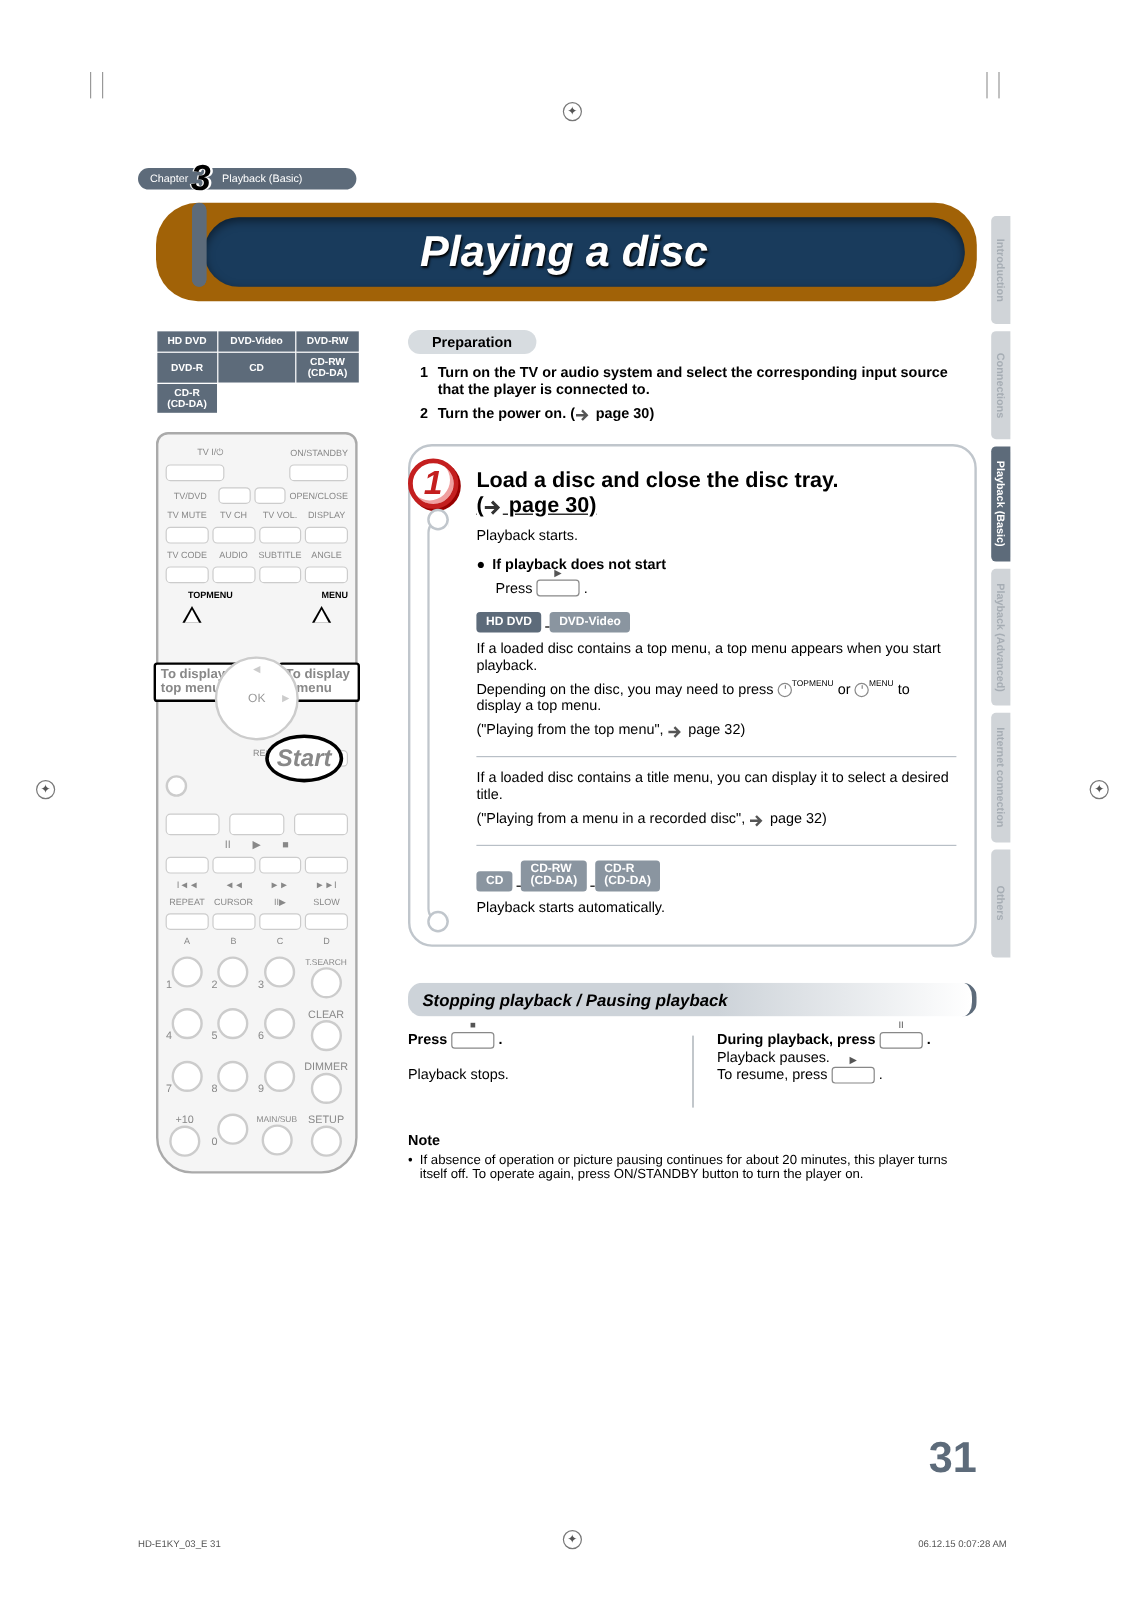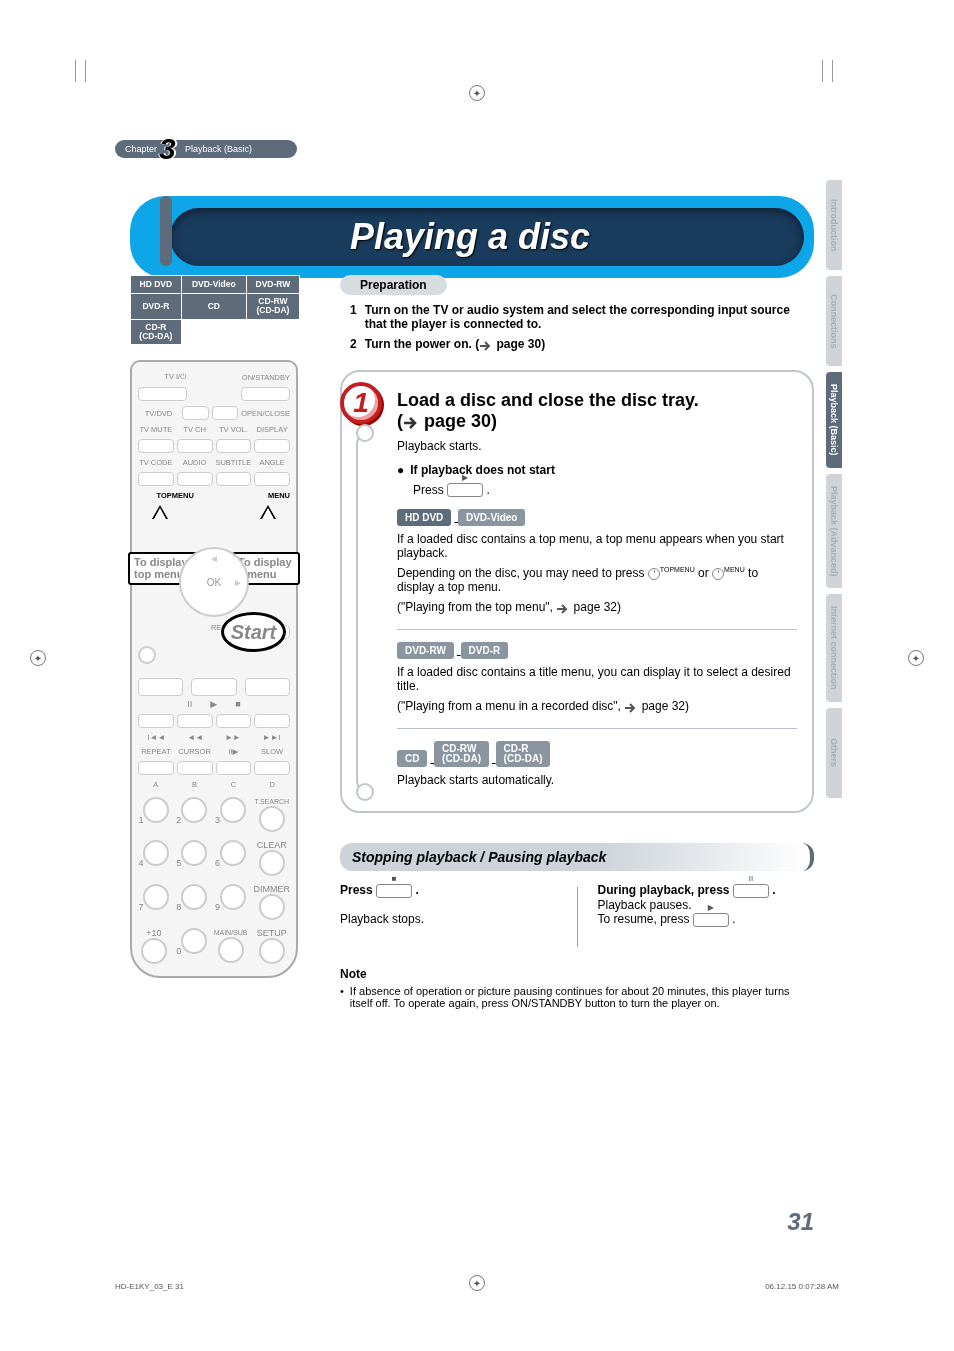--- a/index.html
+++ b/index.html
@@ -71,25 +71,25 @@
     top: -8px;
     font-size: 30px;
     font-weight: bold;
     font-style: italic;
     color: #000;
     text-shadow: 2px 0 0 #fff, -1px 0 0 #fff;
   }
 
   .title-banner {
     position: absolute;
-    top: 196px;
+    top: 169px;
     left: 130px;
     right: 140px;
     height: 82px;
-    background: #0ea5e9;
+    background: #a16207;
     border-radius: 35px;
     display: flex;
     align-items: center;
     padding-left: 30px;
     overflow: hidden;
   }
   .title-banner::before, .title-banner::after {
     content: "";
     position: absolute;
     width: 12px;
@@ -304,20 +304,21 @@
     width:18px; height:18px; border:2px solid #c0c6cc; border-radius:50%; background:#fff; position:absolute;
     left:-2px;
   }
   .step-block h3 {
     font-size: 18px;
     font-weight: bold;
     margin-bottom: 2px;
   }
   .step-block h3 .subref {
     font-size: 18px;
+    text-decoration: underline;
   }
   .small-text { font-size: 12px; margin: 6px 0; }
   .bullet-line { font-size: 12px; font-weight: bold; display:flex; gap:6px; margin-top:10px;}
   .pill-tag {
     display: inline-block;
     background: #5d6b7a;
     color: #fff;
     font-size: 10px;
     font-weight: bold;
     padding: 3px 8px;
@@ -401,23 +402,22 @@
     align-items: center;
     justify-content: center;
   }
   .side-tab.inactive { background: #d0d4d8; color: #a6adb4; }
   .side-tab.active { background: #5d6b7a; color: #fff; }
 
   .page-number {
     position: absolute;
     right: 140px;
     bottom: 115px;
-    font-size: 24px;
-    font-weight: bold;
-    font-style: italic;
+    font-size: 36px;
+    font-weight: bold;
     color: #5d6b7a;
   }
   .footer-left {
     position: absolute;
     left: 115px;
     bottom: 60px;
     font-size: 8px;
     color: #555;
   }
   .footer-right {
@@ -686,24 +686,20 @@
       </p>
       <p class="small-text">
         <span>("Playing from the top menu",</span>
         <span class="arrow-ref"><svg width="14" height="12">
               <path d="M1 6 L9 6 M6 2 L10 6 L6 10" fill="none" stroke="#555" stroke-width="2"></path>
             </svg></span><span> page 32)</span>
       </p>
 
       <hr class="sep-line">
 
-      <div class="tag-row">
-        <span class="pill-tag light">DVD-RW</span>
-        <span class="pill-tag light">DVD-R</span>
-      </div>
       <p class="small-text">If a loaded disc contains a title menu, you can display it to select a desired title.</p>
       <p class="small-text">
         <span>("Playing from a menu in a recorded disc",</span>
         <span class="arrow-ref"><svg width="14" height="12">
               <path d="M1 6 L9 6 M6 2 L10 6 L6 10" fill="none" stroke="#555" stroke-width="2"></path>
             </svg></span><span> page 32)</span>
       </p>
 
       <hr class="sep-line">
 

